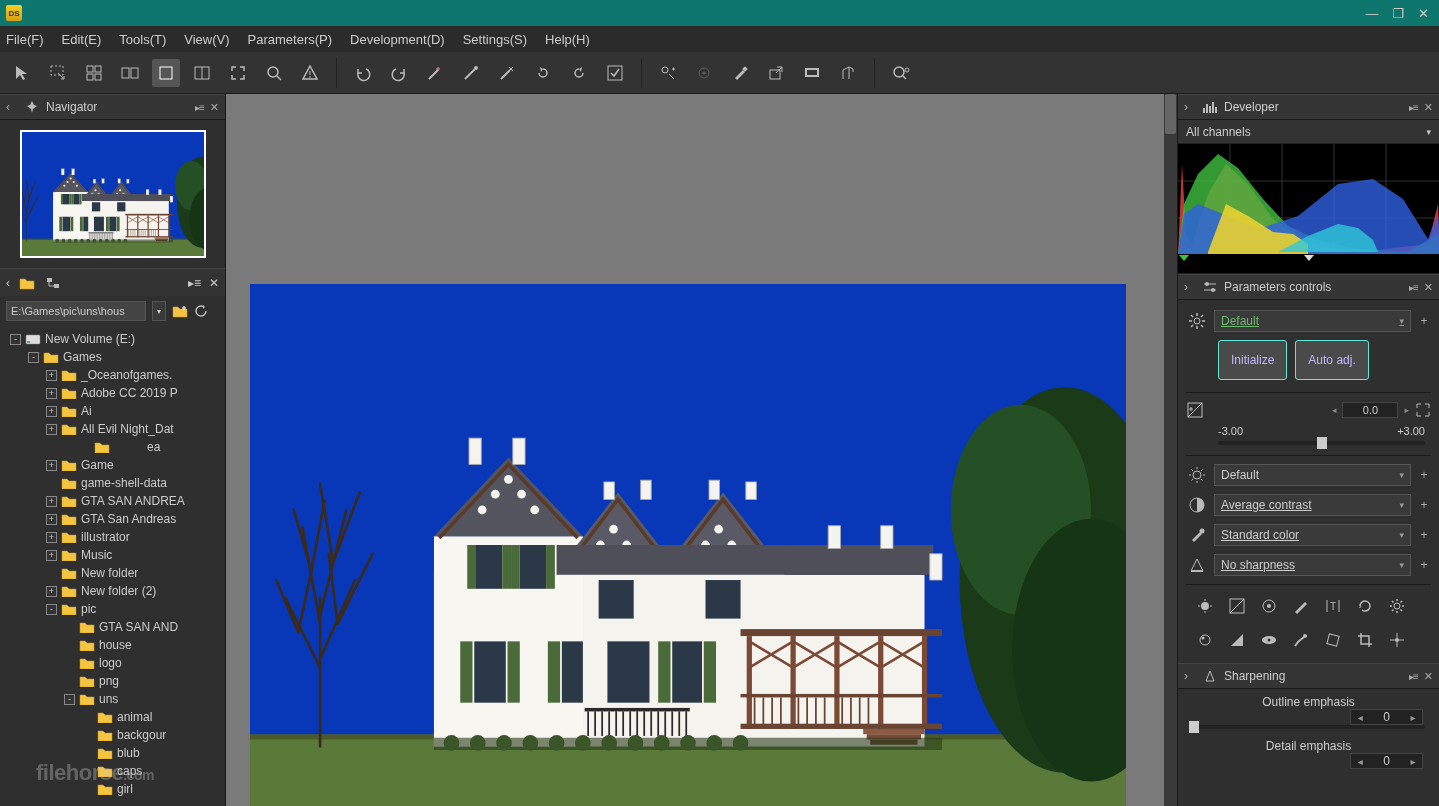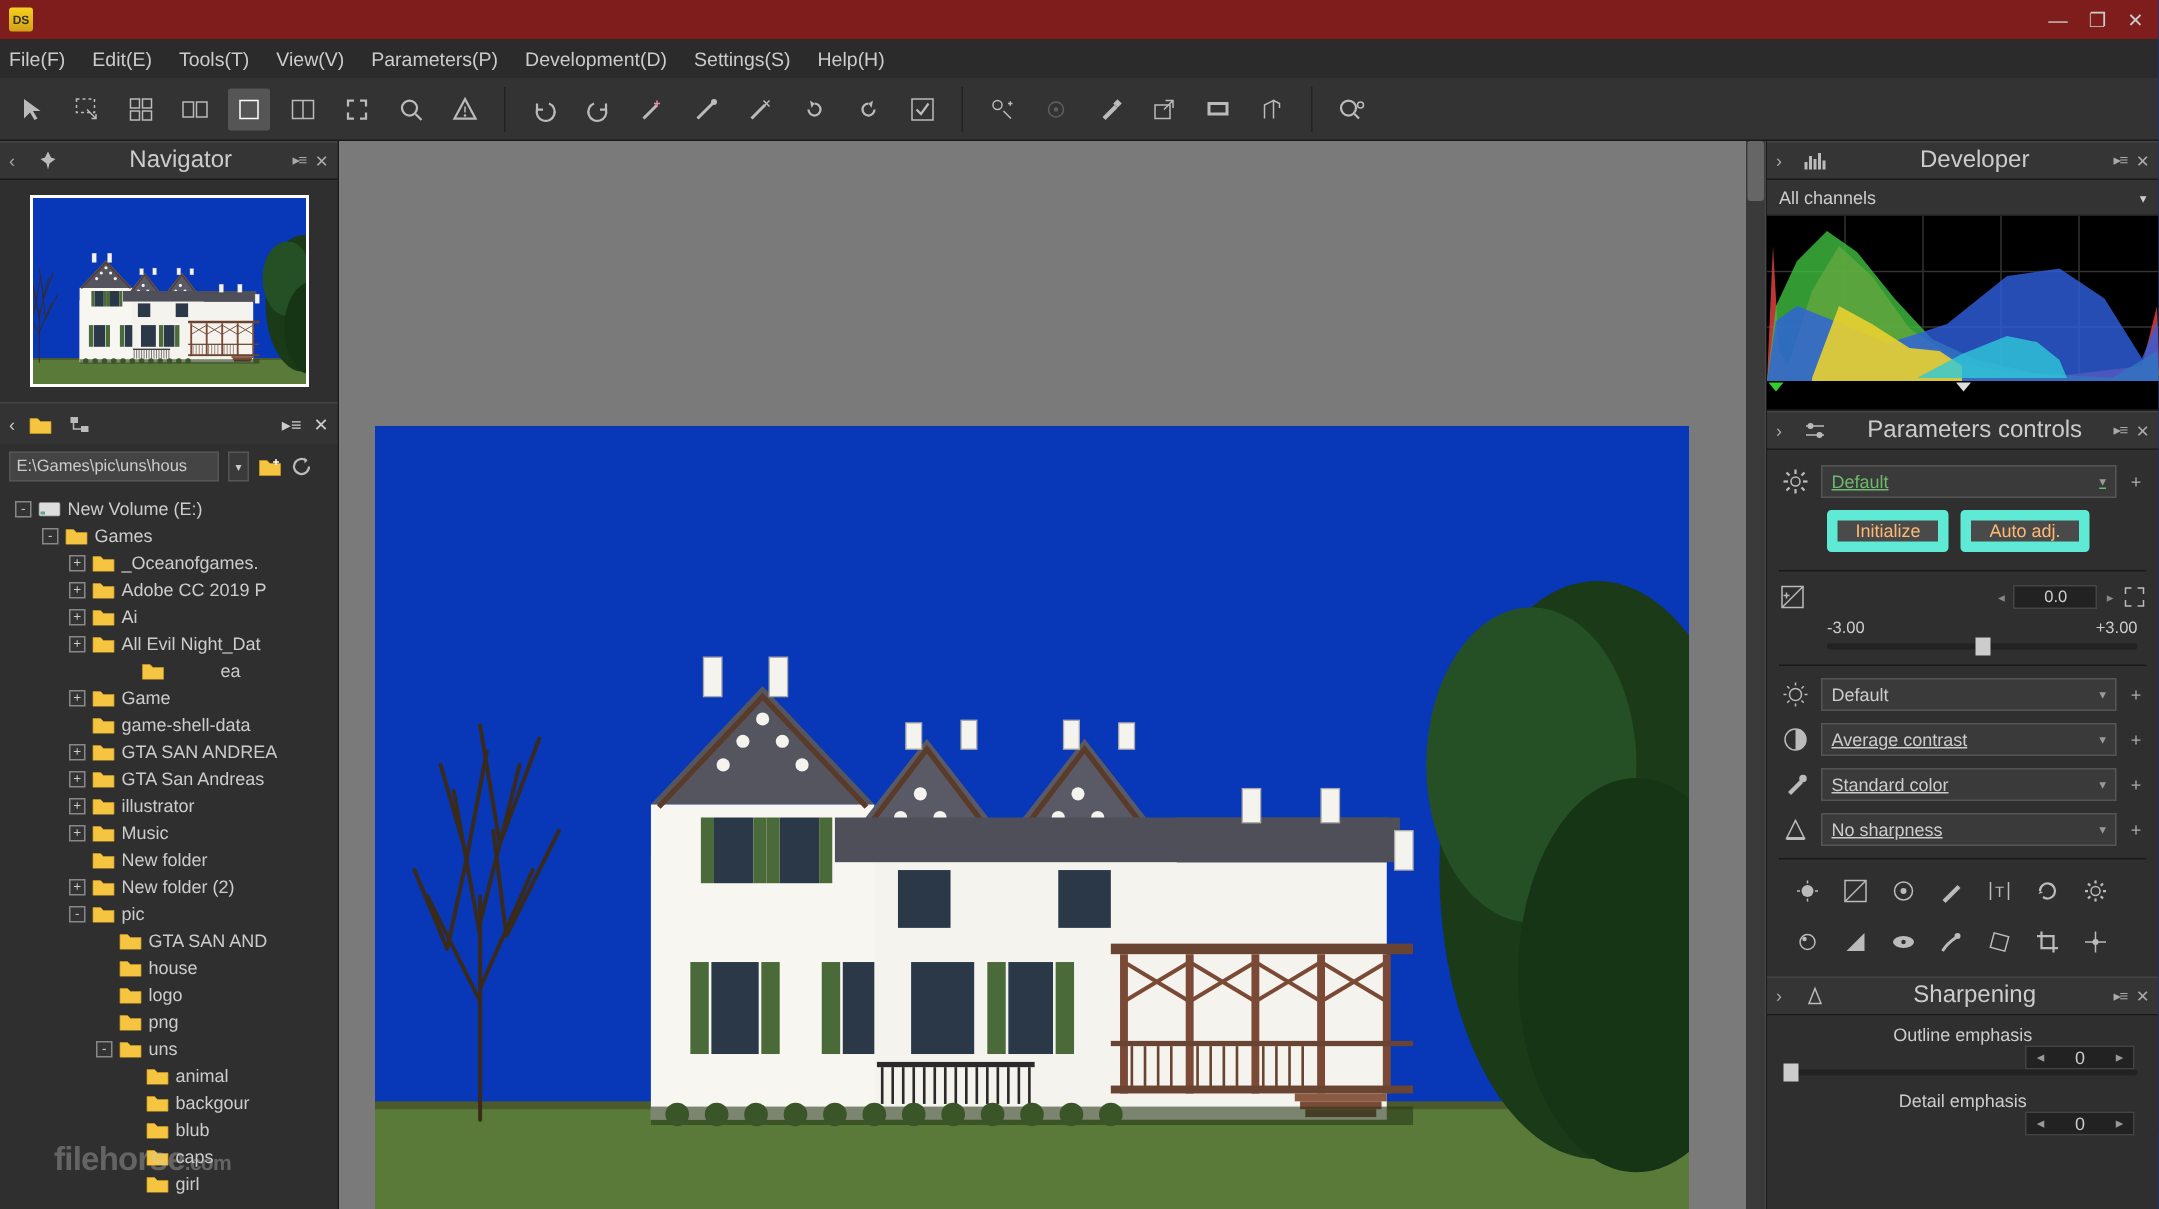--- a/index.html
+++ b/index.html
@@ -1,19 +1,19 @@
 <!DOCTYPE html>
 <html><head>
 <meta charset="utf-8">
 <style>
 * { margin: 0; padding: 0; box-sizing: border-box; font-family: "Segoe UI", Tahoma, sans-serif; }
 body { width: 1439px; height: 806px; background: #353535; color: #ccc; font-size: 12px; overflow: hidden; user-select: none; }
 
 
-.titlebar { height: 26px; background: #7f1d1d; display: flex; align-items: center; padding: 0 6px; }
+.titlebar { height: 26px; background: #0f766e; display: flex; align-items: center; padding: 0 6px; }
 .titlebar .logo { width: 16px; height: 16px; background: linear-gradient(#f5d020,#d4a017); border-radius: 2px; margin-right: 8px; display:flex; align-items:center; justify-content:center; font-size:8px; color:#333; font-weight:bold; }
 .titlebar .title { font-size: 14px; color: #fff; }
 .titlebar .win-controls { margin-left: auto; display: flex; gap: 14px; color: #ccc; font-size: 13px; padding-right:4px; }
 
 
 .menubar { height: 26px; background: #2b2b2b; display: flex; align-items: center; padding: 0 6px; gap: 18px; font-size: 13px; }
 
 
 .toolbar { height: 42px; background: #333; display: flex; align-items: center; padding: 0 8px; gap: 8px; border-bottom: 1px solid #1a1a1a; }
 .toolbar .tb-btn { width: 28px; height: 28px; display: flex; align-items: center; justify-content: center; color: #bbb; border-radius: 2px; }
@@ -23,21 +23,21 @@
 
 .main { display: flex; height: calc(806px - 26px - 26px - 42px); }
 .left-col { width: 226px; background: #2f2f2f; display: flex; flex-direction: column; border-right: 1px solid #1a1a1a; }
 .center-col { flex: 1; background: #7a7a7a; position: relative; overflow:hidden; }
 .right-col { width: 262px; background: #2f2f2f; display: flex; flex-direction: column; border-left: 1px solid #1a1a1a; }
 
 
 .panel-hdr { height: 26px; background: #353535; display: flex; align-items: center; padding: 0 6px; border-top: 1px solid #444; border-bottom: 1px solid #1a1a1a; }
 .panel-hdr .chev { width: 12px; color:#aaa; }
 .panel-hdr .picon { width: 16px; height: 16px; margin: 0 6px; display:flex; align-items:center; justify-content:center; }
-.panel-hdr .ptitle { flex: 1; font-size: 16px; text-align: center; }
+.panel-hdr .ptitle { flex: 1; font-size: 12px; }
 .panel-hdr .pmenu { font-size: 10px; color:#aaa; margin-right:6px; letter-spacing:-1px; }
 .panel-hdr .pclose { font-size: 11px; color:#aaa; }
 
 
 .nav-thumb-wrap { padding: 10px; display:flex; justify-content:center; background:#2f2f2f; }
 .nav-thumb { width: 186px; height: 128px; border: 2px solid #fff; position: relative; overflow:hidden; }
 
 
 .folder-tb { height: 28px; background: #333; display: flex; align-items: center; padding: 0 6px; gap: 8px; border-top:1px solid #444; }
 .folder-tb .ficon { width:18px; height:18px; display:flex; align-items:center; justify-content:center; color:#bbb; }
@@ -61,21 +61,21 @@
 
 .param-body { background:#2f2f2f; padding:6px 8px; }
 .param-row { display:flex; align-items:center; height:30px; gap:6px; }
 .param-row .picon2 { width:22px; height:22px; display:flex; align-items:center; justify-content:center; color:#bbb; }
 .dropdown { flex:1; height:22px; background:#3a3a3a; border:1px solid #555; display:flex; align-items:center; padding:0 6px; font-size:12px; }
 .dropdown.link { color:#6db96d; text-decoration:underline; }
 .dropdown .ddarrow { margin-left:auto; font-size:9px; color:#999; }
 .plus { width:14px; color:#aaa; text-align:center; }
 
 .btnrow { display:flex; gap:8px; padding:4px 0 8px 32px; }
-.pbtn { background:#4a4a4a; border:7px solid #5eead4; border-radius:3px; padding:0 12px; font-size:12px; color:#fdba74; }
+.pbtn { background:#4a4a4a; border:1px solid #5eead4; border-radius:3px; padding:12px 12px; font-size:12px; color:#c4b5fd; }
 
 .exp-row { display:flex; align-items:center; gap:6px; height:26px; }
 .exp-row .vbox { background:#222; border:1px solid #444; padding:1px 10px; font-size:11px; min-width:56px; text-align:center; }
 .exp-labels { display:flex; justify-content:space-between; font-size:11px; padding:2px 6px 0 32px; }
 .slider-track { height:4px; background:#222; margin:4px 6px 10px 32px; position:relative; border-radius:2px; }
 .slider-thumb { position:absolute; top:-4px; width:10px; height:12px; background:#ccc; transform:translateX(-50%); }
 
 .divider { height:1px; background:#1a1a1a; margin:4px 0; }
 
 .iconrow { display:flex; gap:10px; padding:6px 8px; flex-wrap:wrap; }

